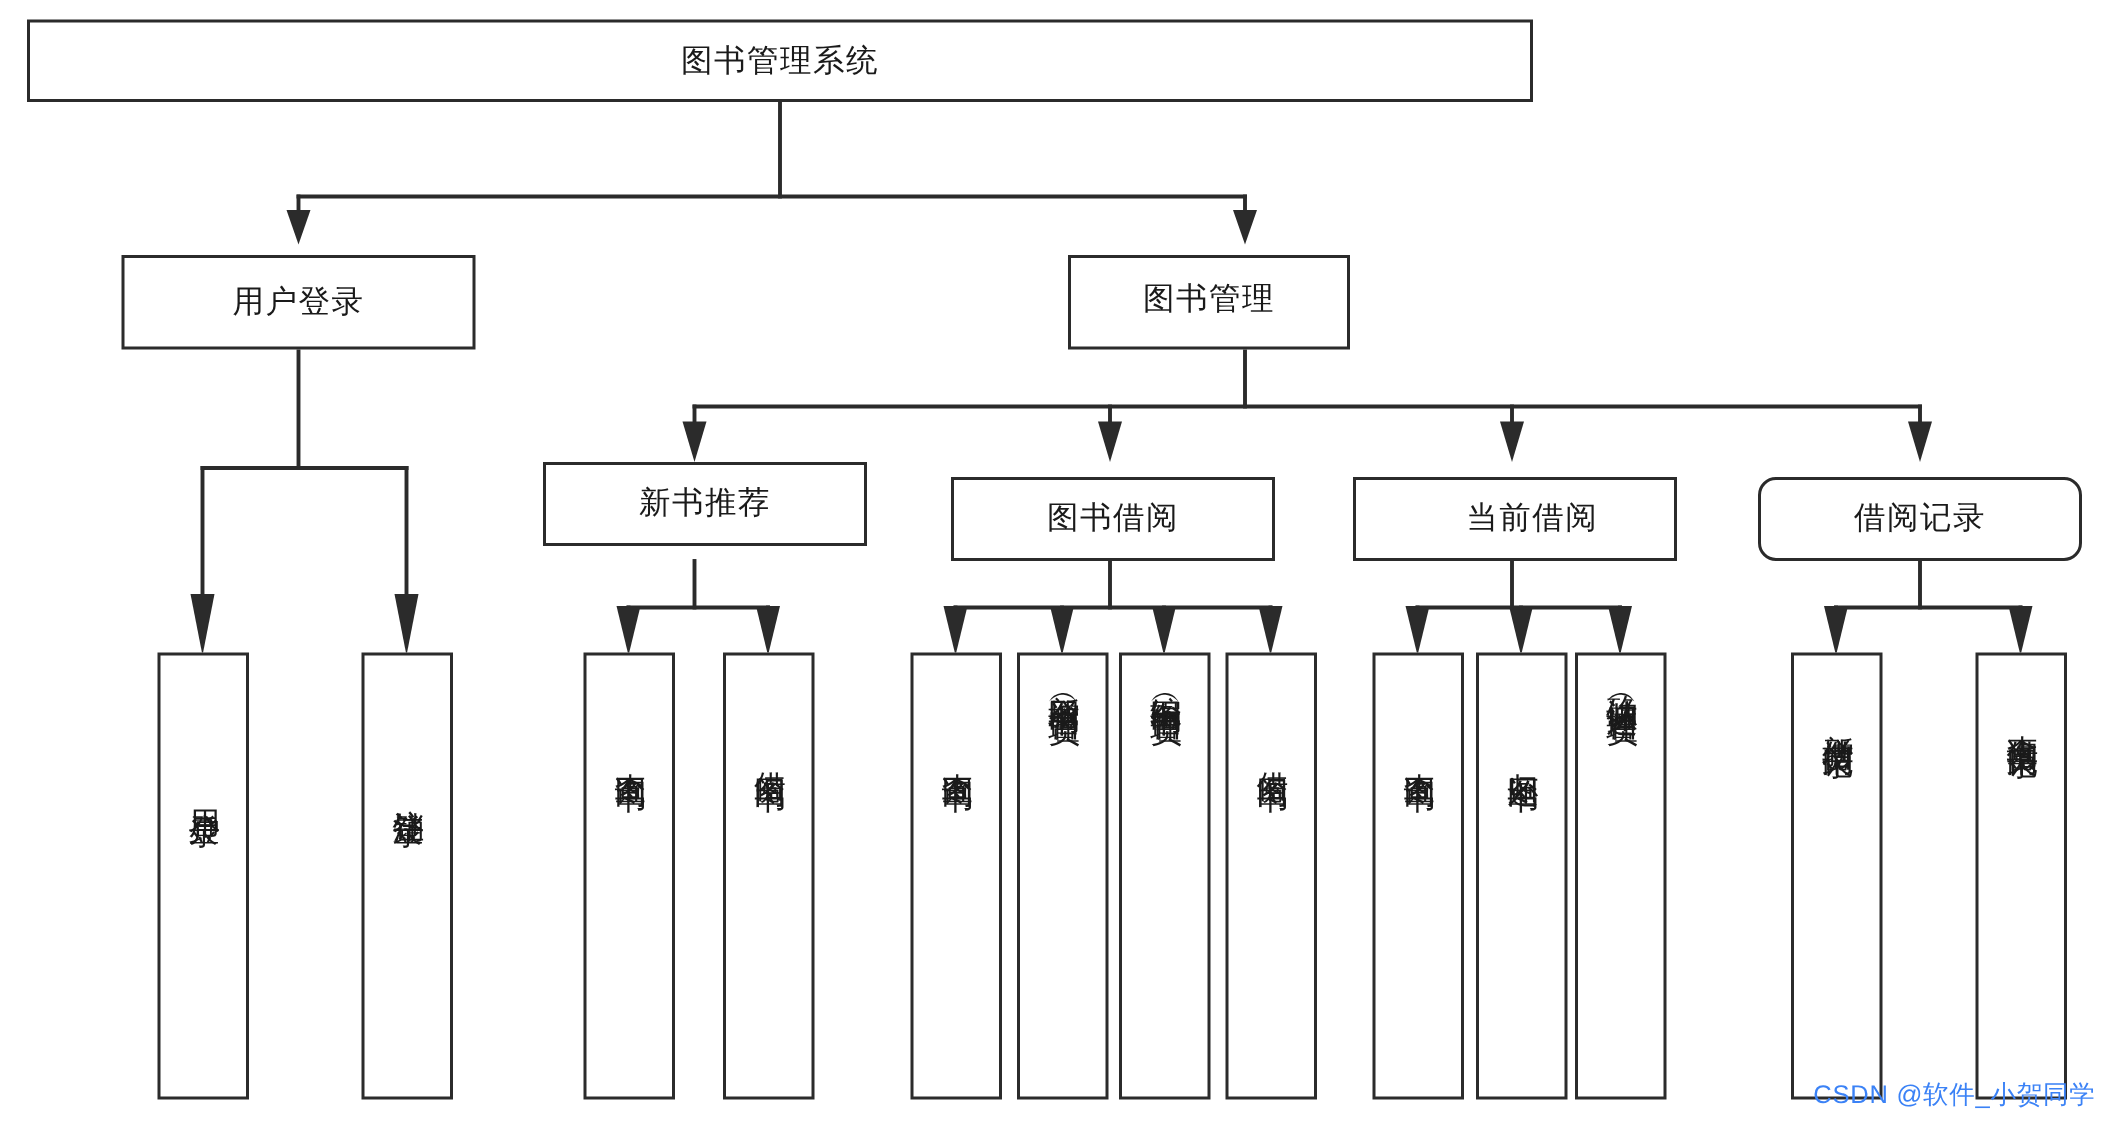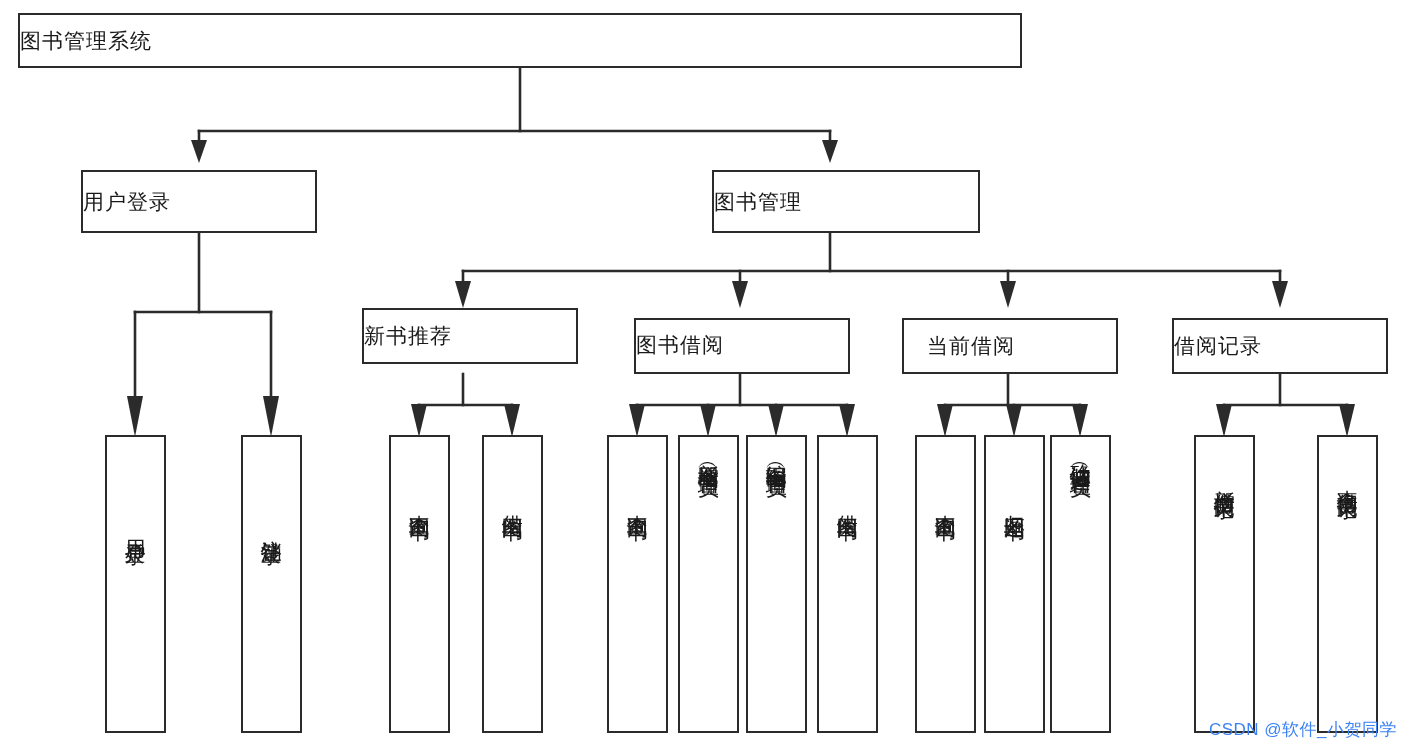--- a/index.html
+++ b/index.html
@@ -24,21 +24,21 @@
     width: 1405px;
     height: 747px;
   }
   .node {
     position: absolute;
     box-sizing: border-box;
     background: #ffffff;
     border: 2.5px solid #2b2b2b;
     display: flex;
     align-items: center;
-    justify-content: flex-start;
+    justify-content: center;
     color: #1a1a1a;
   }
   .node.horiz {
     font-size: 21px;
     letter-spacing: 1px;
     line-height: 1.2;
   }
   .node.vert {
     align-items: flex-start;
     justify-content: center;
@@ -150,34 +150,34 @@
     </g>
   </svg>
 
   <div class="node horiz" style="left:18px; top:13px; width:1004px; height:55px;">
     <span>图书管理系统</span>
   </div>
 
   <div class="node horiz" style="left:81px; top:170px; width:236px; height:63px;">
     <span>用户登录</span>
   </div>
-  <div class="node horiz" style="left:712px; top:170px; width:268px; height:63px;">
+  <div class="node horiz" style="left:712px; top:170px; width:188px; height:63px;font-family:Liberation Mono, monospace;">
     <span>图书管理</span>
   </div>
 
   <div class="node horiz" style="left:362px; top:308px; width:216px; height:56px;">
     <span>新书推荐</span>
   </div>
-  <div class="node horiz" style="left:634px; top:318px; width:216px; height:56px;font-family:Liberation Serif, serif;">
+  <div class="node horiz" style="left:634px; top:318px; width:216px; height:56px;">
     <span>图书借阅</span>
   </div>
   <div class="node horiz" style="left:902px; top:318px; width:216px; height:56px;padding-left:23px;">
     <span>当前借阅</span>
   </div>
-  <div class="node horiz" style="left:1172px; top:318px; width:216px; height:56px;">
+  <div class="node horiz" style="left:1172px; top:318px; width:216px; height:56px;border-radius:12px;">
     <span>借阅记录</span>
   </div>
 
   <div class="node vert mid" style="left:105px; top:435px; width:61px; height:298px;">
     <span class="vtext">用户登录</span>
   </div>
   <div class="node vert mid" style="left:241px; top:435px; width:61px; height:298px;">
     <span class="vtext">注销登录</span>
   </div>
 

